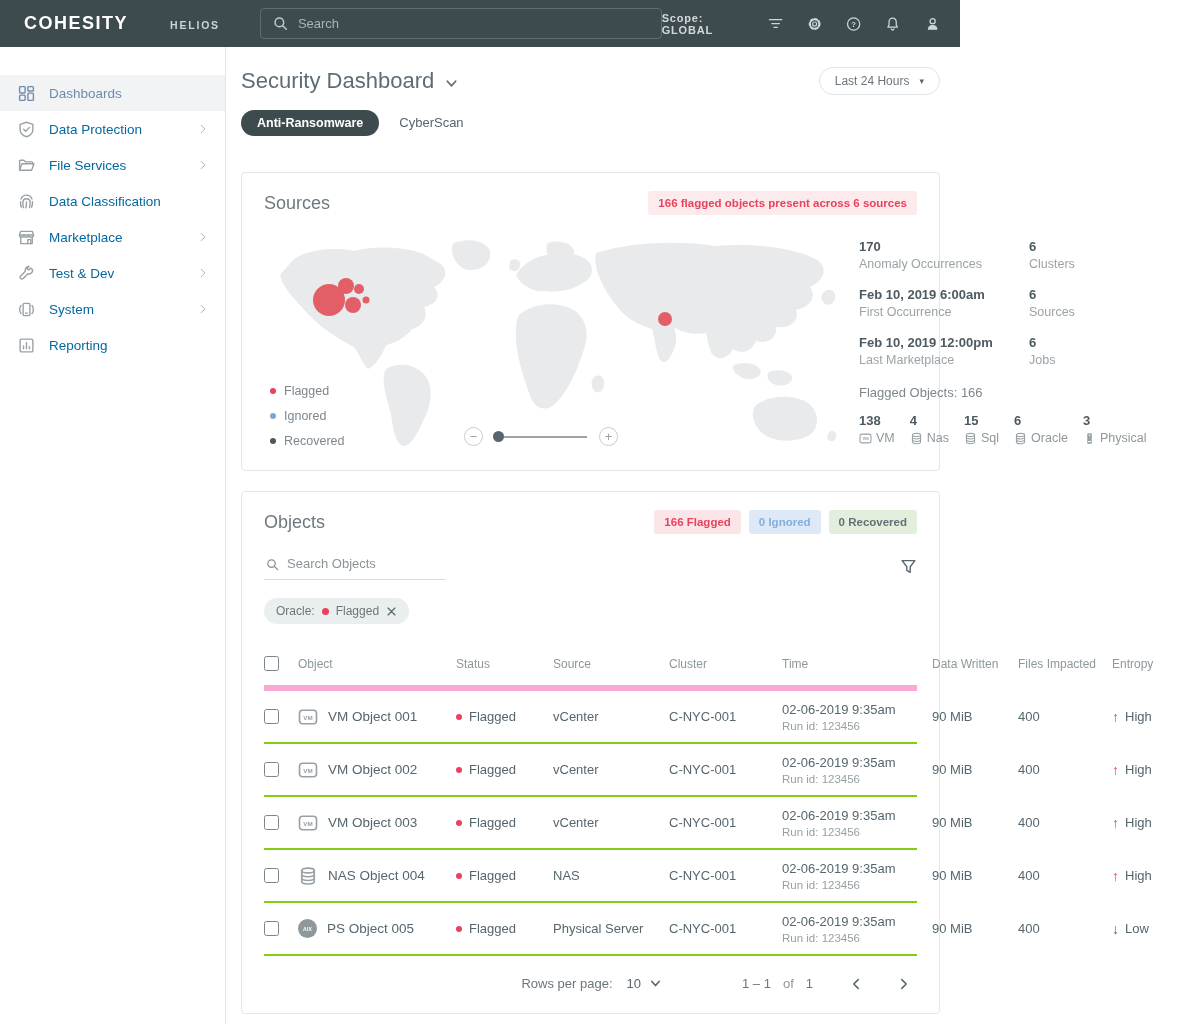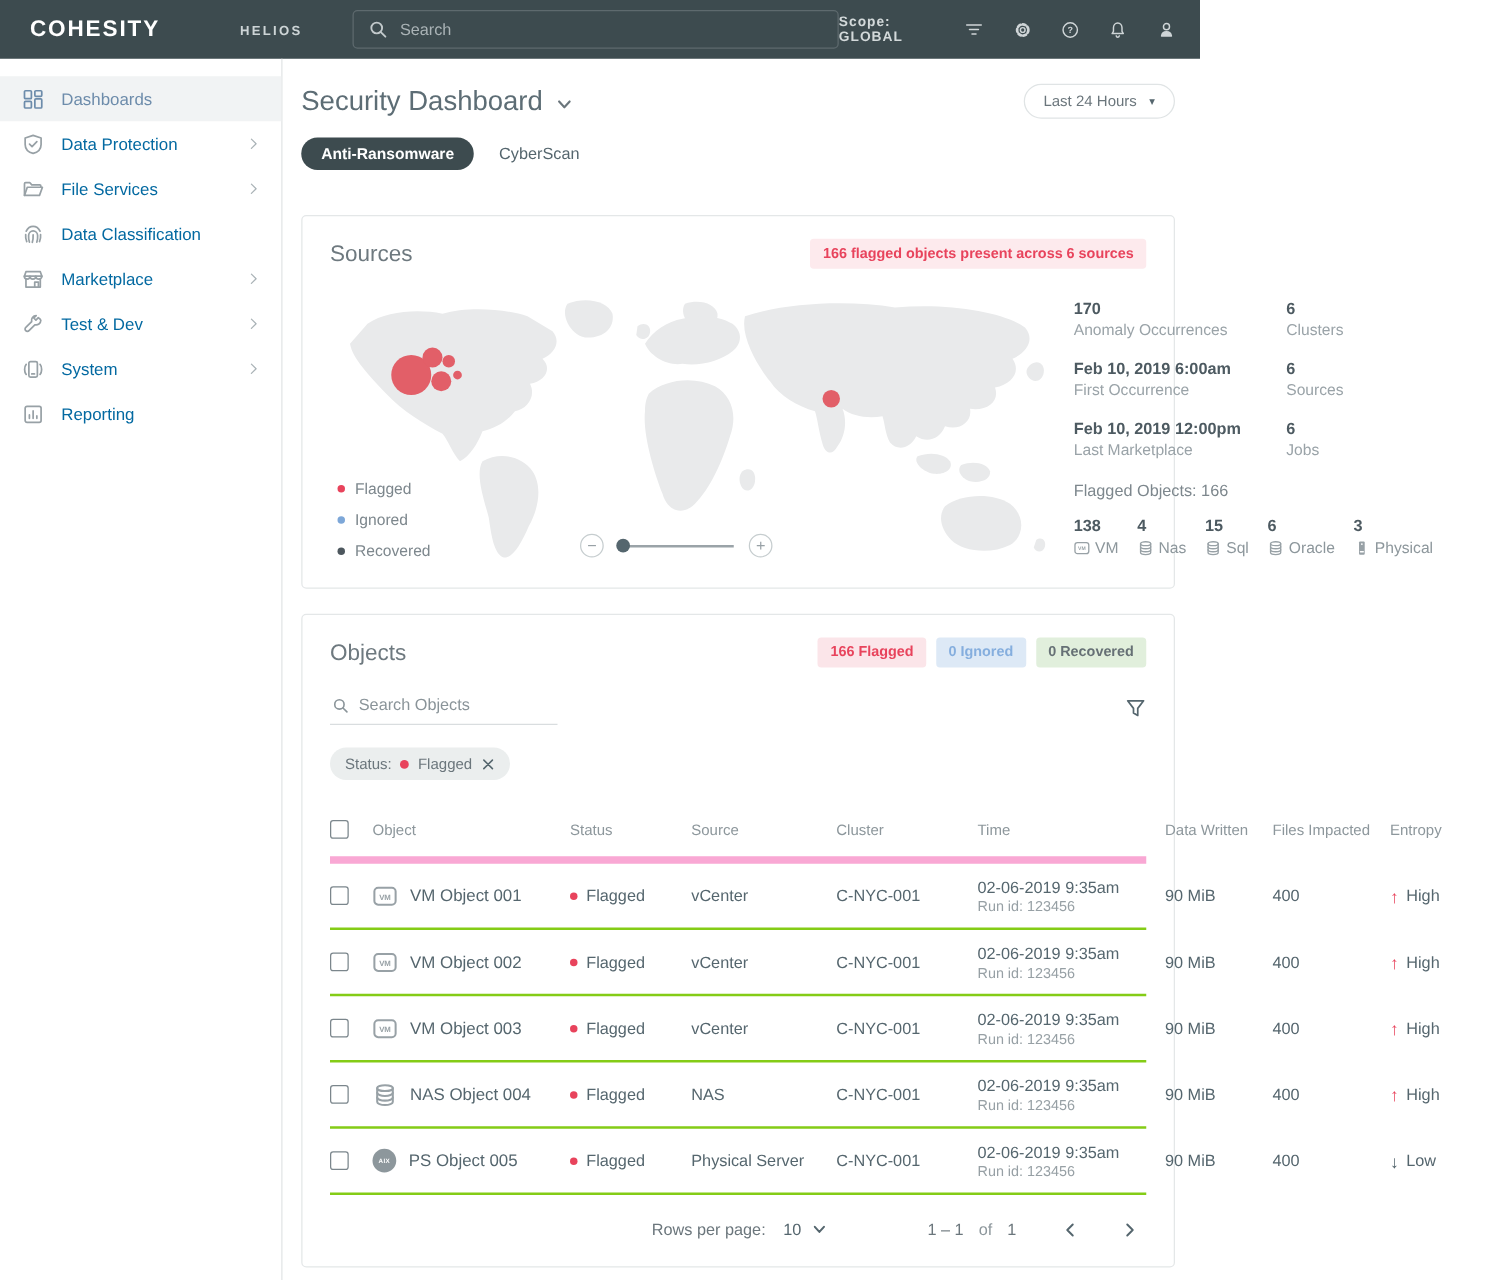--- a/index.html
+++ b/index.html
@@ -4,39 +4,39 @@
 <style>
   * { box-sizing: border-box; margin: 0; padding: 0; }
   html,body { width:1200px; height:1024px; overflow:hidden; background:#fff;
     font-family:"Liberation Sans", sans-serif; color:#55666e; }
   .page { width:960px; height:1024px; display:flex; flex-direction:column; }
 
   
   .topbar { height:47px; background:#3d4b4f; display:flex; align-items:center;
     padding:0 20px 0 24px; flex:0 0 auto; }
   .brand { color:#fff; font-size:18px; font-weight:bold; letter-spacing:1.5px; }
-  .product { color:#cdd4d6; font-size:10.5px; font-weight:bold; letter-spacing:1.8px; margin-left:28px; margin-top:3px;padding-left:36px; }
+  .product { color:#cdd4d6; font-size:10.5px; font-weight:bold; letter-spacing:1.8px; margin-left:6px; margin-top:3px;padding-left:36px; }
   .searchbox { margin-left:40px; width:440px; height:31px; border:1px solid #5e6a6e; border-radius:4px;
     display:flex; align-items:center; padding:0 12px; gap:10px; }
   .searchbox .icon { width:15px; height:15px; color:#c2c9cb; flex:0 0 auto; }
   .searchbox input { background:transparent; border:none; outline:none; color:#e8ecec; font-size:13px; width:100%;
     font-family:"Liberation Sans", sans-serif; }
   .searchbox input::placeholder { color:#aab3b6; }
   .top-right { margin-left:auto; display:flex; align-items:center; gap:24px; }
   .scope { color:#d3d9da; font-size:11px; letter-spacing:0.8px; font-weight:bold; }
   .top-icon { width:18px; height:18px; color:#cfd5d7; cursor:pointer; display:inline-block; }
   .icon svg, .top-icon svg, .sicon svg, .tiny-icon svg { width:100%; height:100%; display:block; }
 
   
   .layout { flex:1; display:flex; min-height:0; }
   .sidebar { width:226px; border-right:1px solid #e2e5e6; padding-top:14px; flex:0 0 auto; }
   .side-item { height:36px; display:flex; align-items:center; padding:0 16px 0 18px;
     color:#0369a1; font-size:13.5px; cursor:pointer; }
   .side-item .sicon { width:17px; height:17px; margin-right:14px; color:#98a1a6; flex:0 0 auto; }
-  .side-item.active { background:#f1f3f4; color:#6d8cab; }
+  .side-item.active { background:#f1f3f4; color:#6d8cab;margin-top:14px; }
   .side-item.active .sicon { color:#6d8cab; }
   .schev { margin-left:auto; width:12px; height:12px; color:#aab3b7; }
 
   .main { flex:1; padding:12px 20px 0 15px; min-width:0; }
 
   
   .page-head { display:flex; align-items:center; margin-top:8px; }
   .page-title { font-size:22px; color:#5d6d75; font-weight:400; }
   .title-caret { width:15px; height:15px; color:#6b767c; margin-left:10px; margin-top:4px; }
   .time-pill { margin-left:auto; border:1px solid #e0e4e5; border-radius:999px; padding:6px 15px;
@@ -474,21 +474,21 @@
             <input placeholder="Search Objects" style="">
           </div>
           <span class="funnel">
             <svg viewBox="0 0 16 16" fill="none" stroke="currentColor" stroke-width="1.3" stroke-linejoin="round">
                 <path d="M2 2.5 H14 L9.6 8.2 V13.5 L6.4 11.6 V8.2 Z"></path>
               </svg>
           </span>
         </div>
         <div class="chip-row">
           <span class="chip">
-            <span>Status:</span>
+            <span>Oracle:</span>
             <span class="dot"></span>
             <span>Flagged</span>
             <span class="chip-x">
               <svg viewBox="0 0 16 16" fill="none" stroke="currentColor" stroke-width="1.8" stroke-linecap="round">
                   <path d="M3 3 L13 13 M13 3 L3 13"></path>
                 </svg>
             </span>
           </span>
         </div>
 

